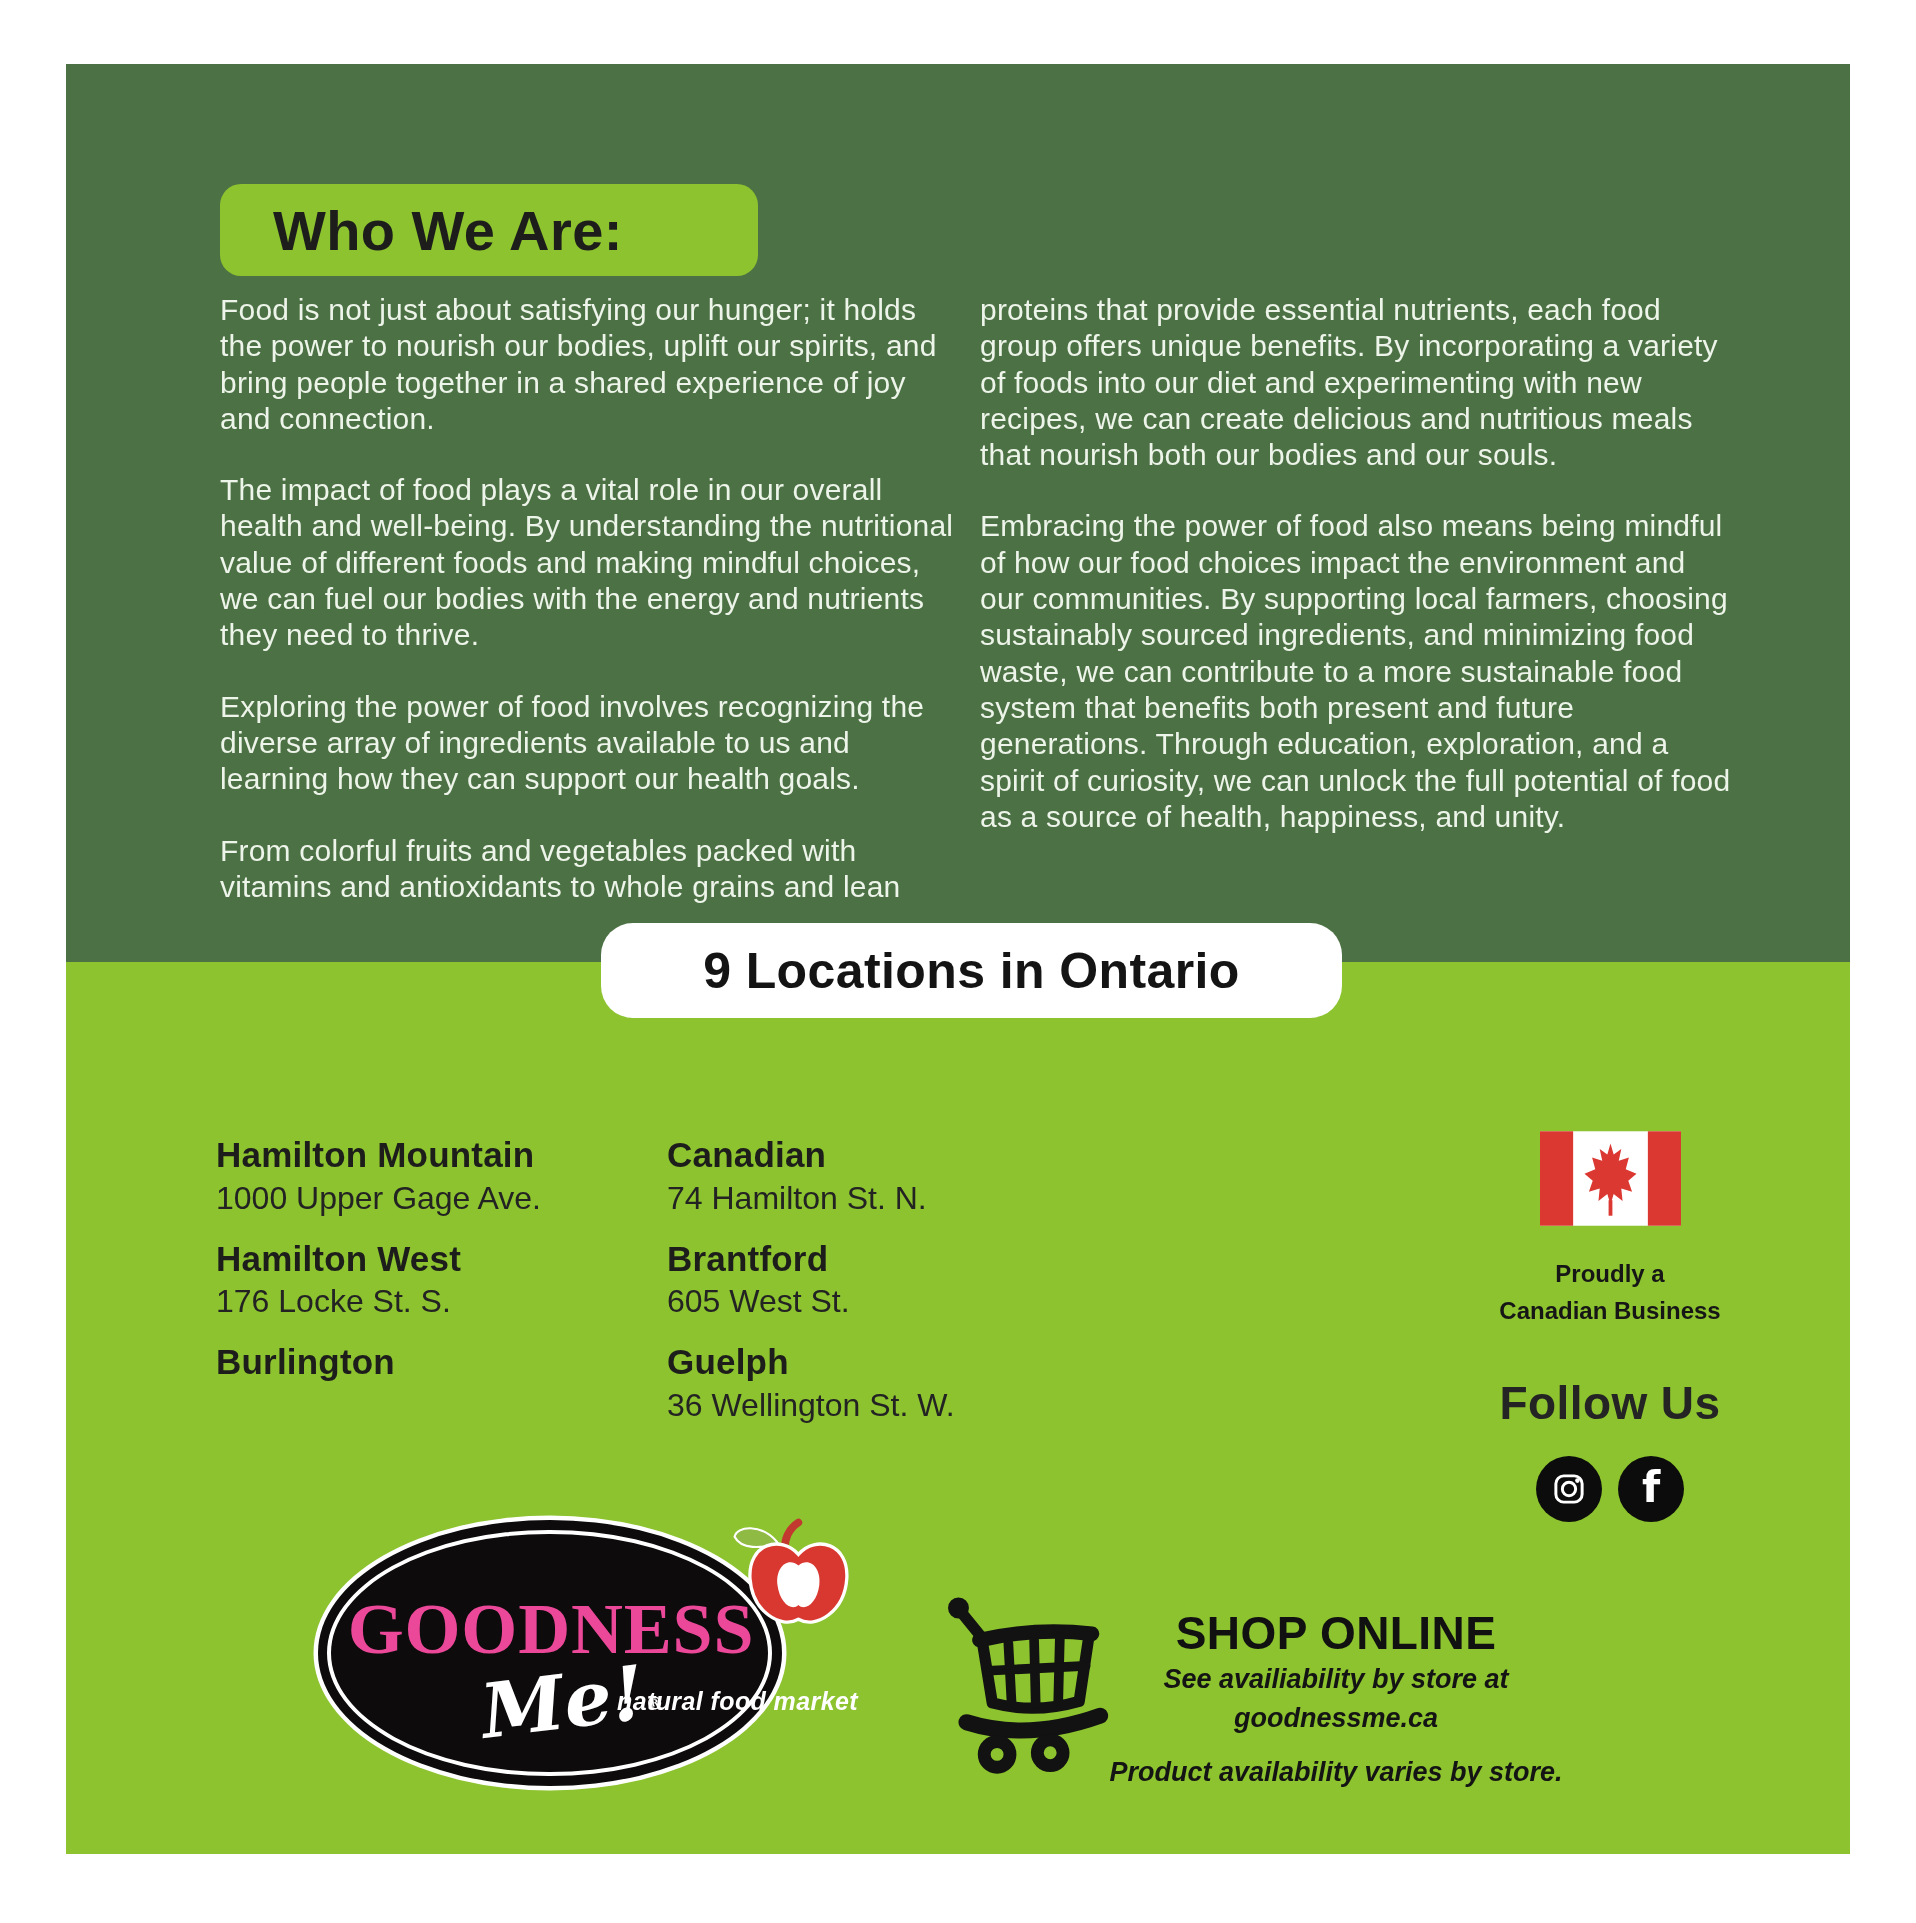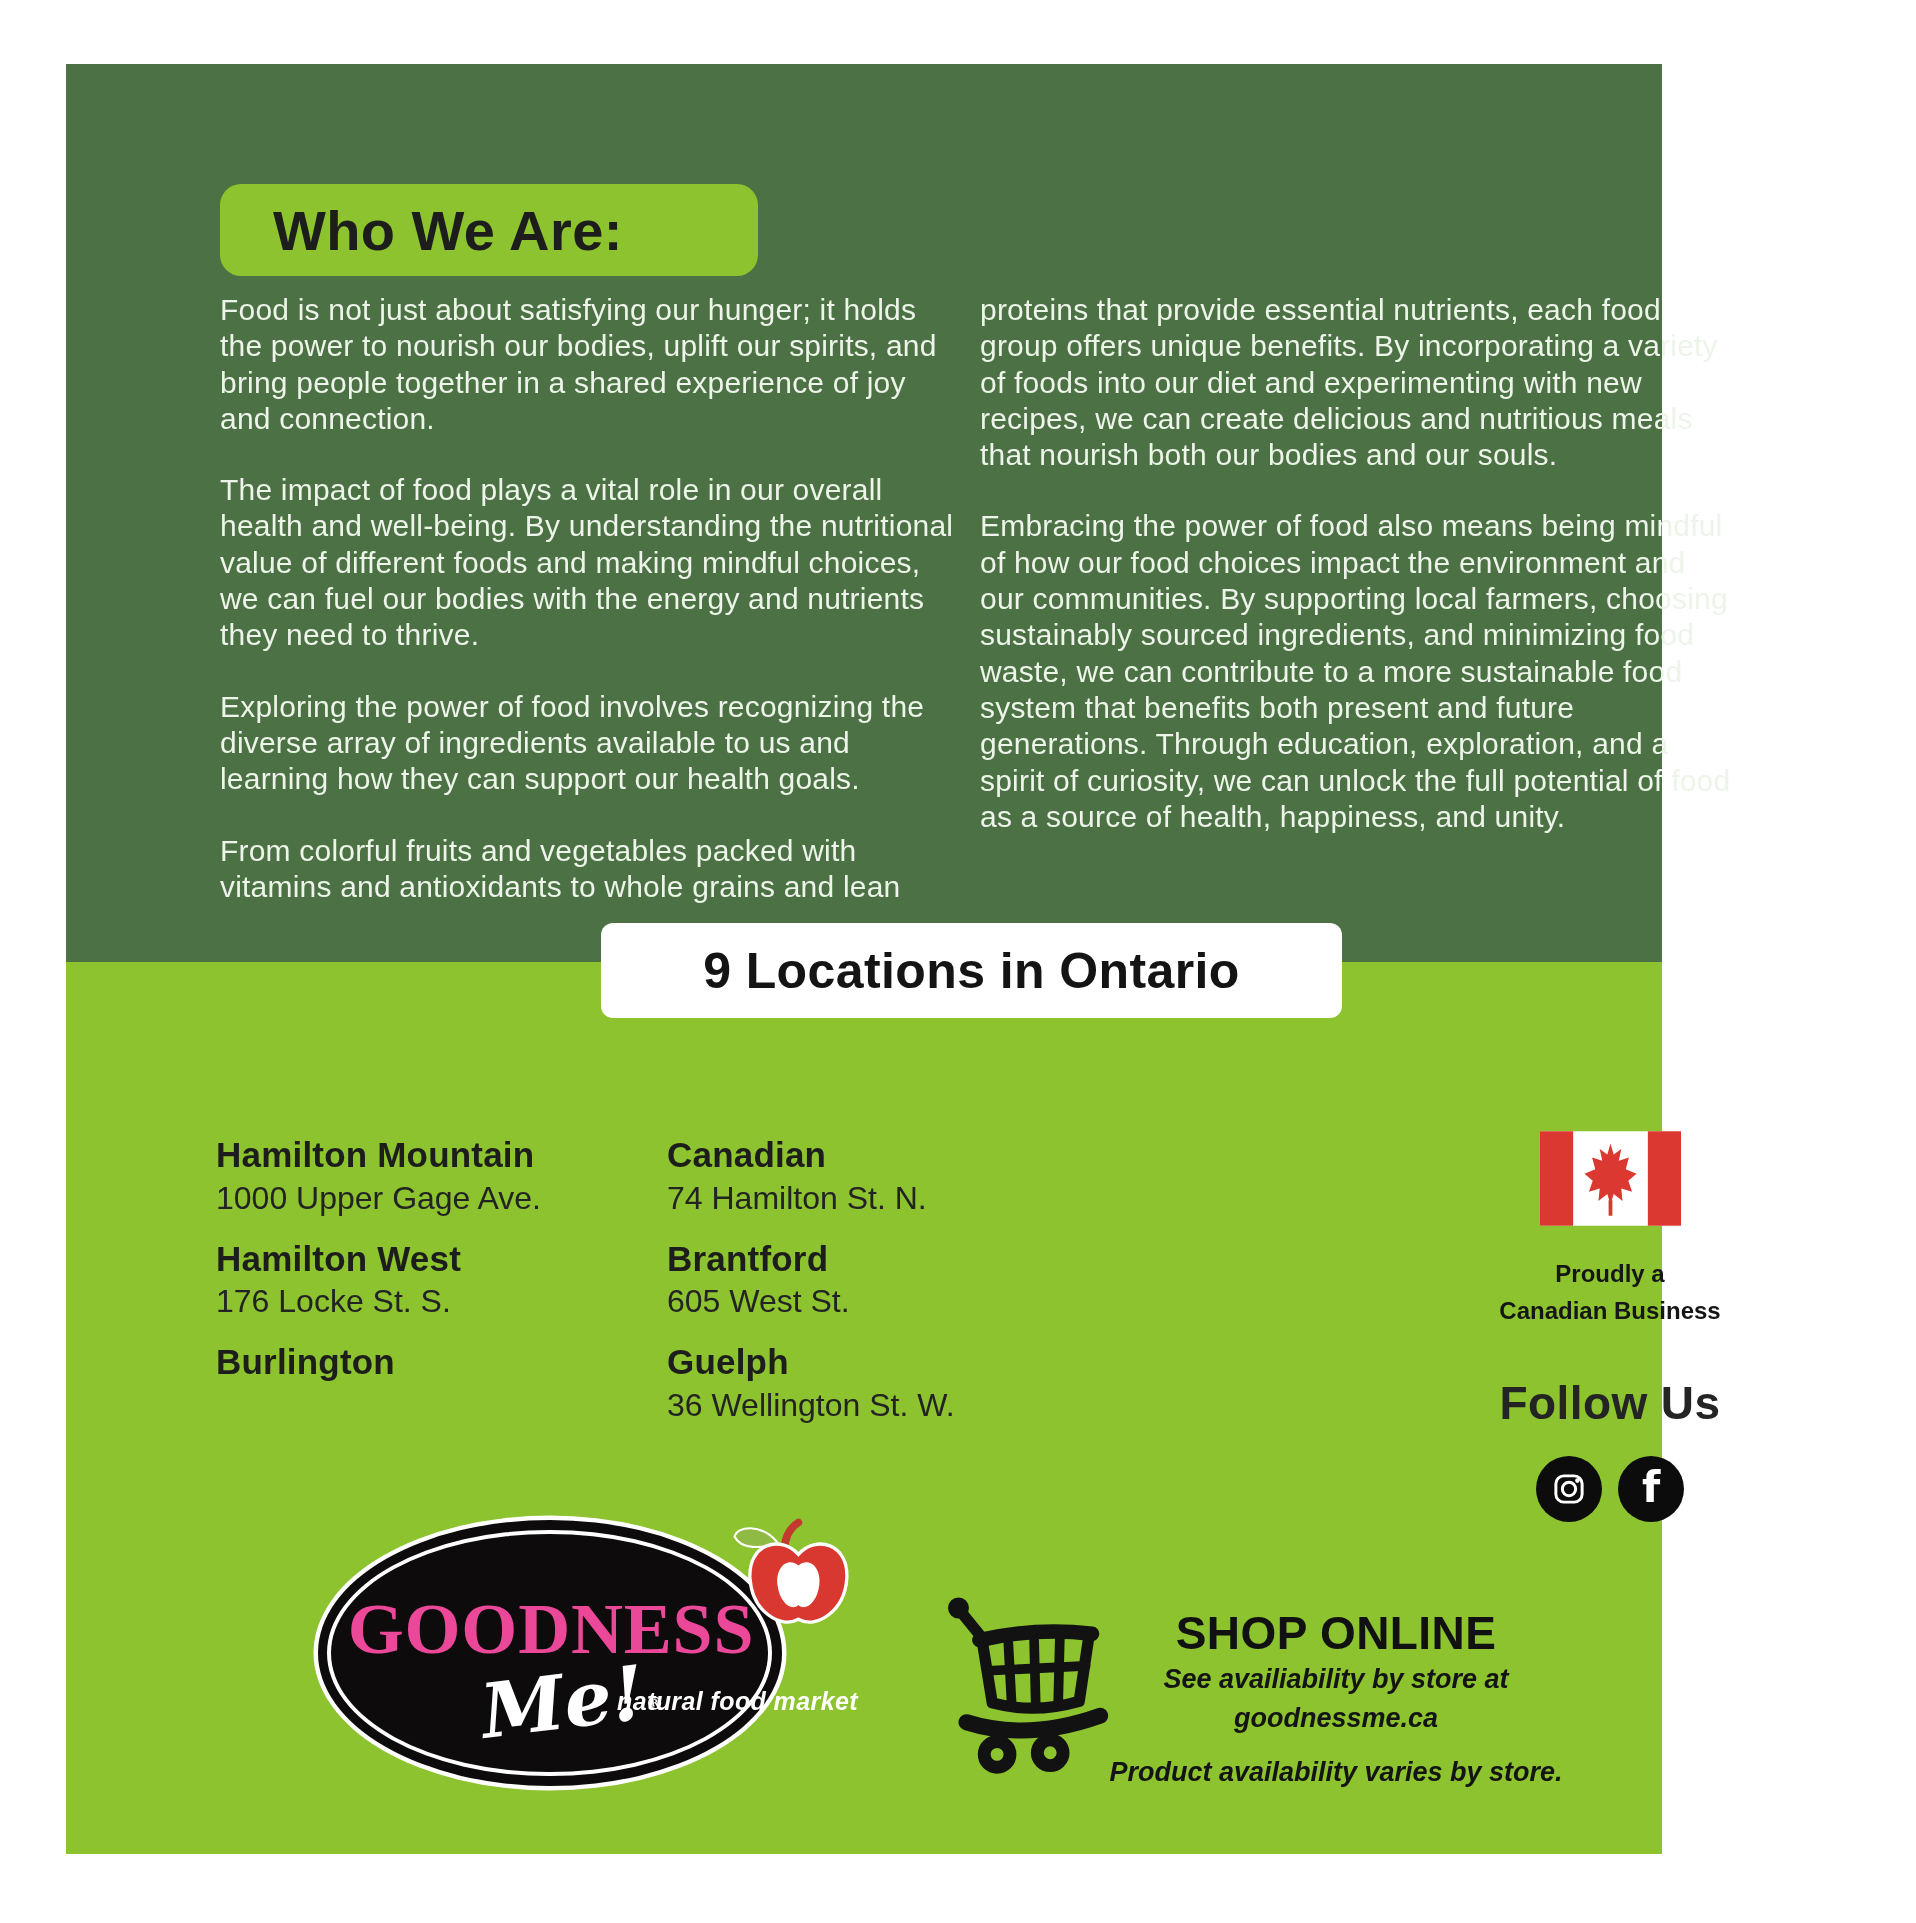--- a/index.html
+++ b/index.html
@@ -1,32 +1,32 @@
 <!DOCTYPE html>
 <html style="font-size:12px"><head>
 <meta charset="utf-8">
 <style>
   html,body{margin:0;padding:0;background:#ffffff;}
   .page{position:relative;width:1916px;height:1924px;background:#ffffff;font-family:"Liberation Sans",sans-serif;overflow:hidden;}
-  .panel{position:absolute;left:66px;top:64px;width:1596px;height:1790px;}
+  .panel{position:absolute;left:66px;top:64px;width:1784px;height:1790px;}
   .top-section{position:absolute;left:0;top:0;width:100%;height:898px;background:#4C7144;}
   .bottom-section{position:absolute;left:0;top:898px;width:100%;height:892px;background:#8CC32E;}
 
   
   .who-badge{position:absolute;left:154px;top:120px;width:538px;height:92px;background:#8CC32E;border-radius:21px;display:flex;align-items:center;}
   .who-badge span{padding-left:53px;font-size:56px;font-weight:800;color:#1D1D1B;letter-spacing:0.4px;}
 
   
   .about-col{position:absolute;top:228px;}
   .about-col p{margin:0 0 35px 0;font-size:30px;line-height:1.21;color:#EDF4E9;letter-spacing:0.2px;}
   .col-left{left:154px;width:740px;}
   .col-right{left:914px;width:755px;}
 
   
-  .loc-banner{position:absolute;left:535px;top:859px;width:741px;height:95px;background:#FEFFFE;border-radius:12px;display:flex;align-items:center;justify-content:center;}
+  .loc-banner{position:absolute;left:535px;top:859px;width:741px;height:95px;background:#FEFFFE;border-radius:32px;display:flex;align-items:center;justify-content:center;}
   .loc-banner span{font-size:50px;font-weight:800;color:#141414;letter-spacing:0.4px;}
 
   
   .store-col{position:absolute;top:1073px;width:421px;}
   .store-col.c1{left:150px;}
   .store-col.c2{left:601px;}
   .store-col.c3{left:993px;}
   .store{margin-bottom:25px;}
   .store-name{font-size:35px;line-height:1.05;font-weight:800;color:#1D1D1B;letter-spacing:0.2px;}
   .store-addr{font-size:32px;line-height:1.1;color:#232323;margin-top:6.8px;}

